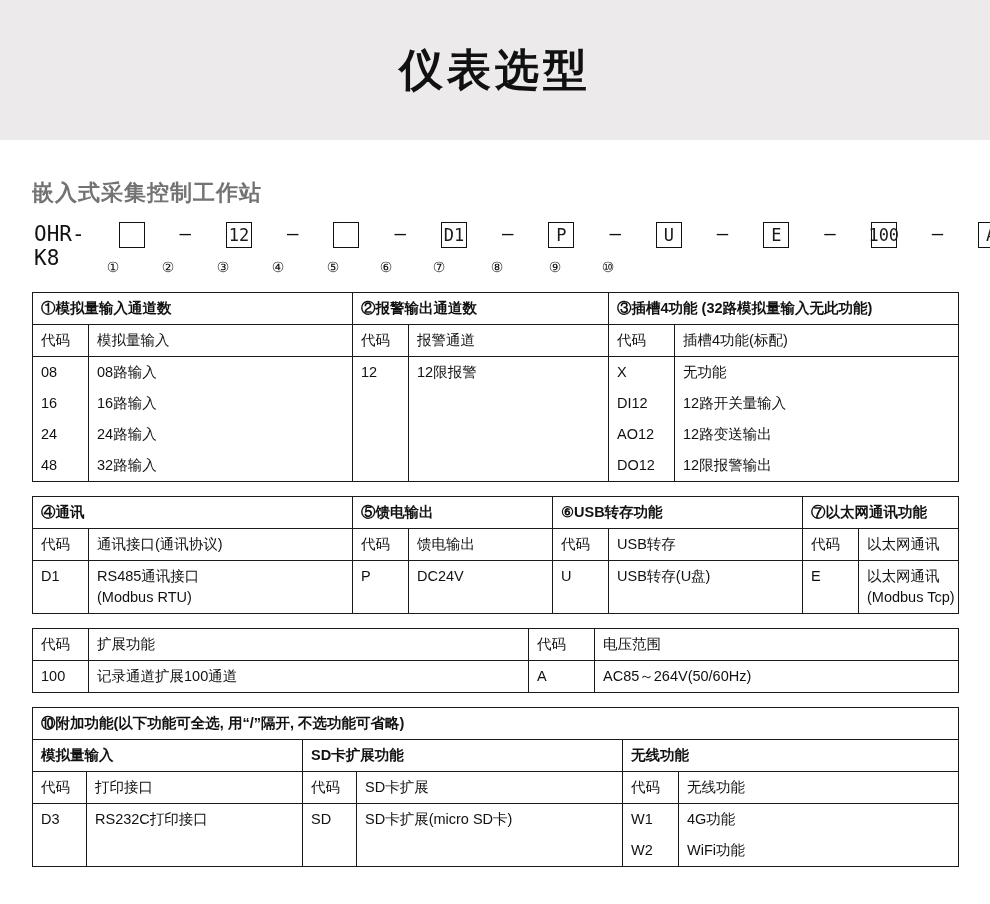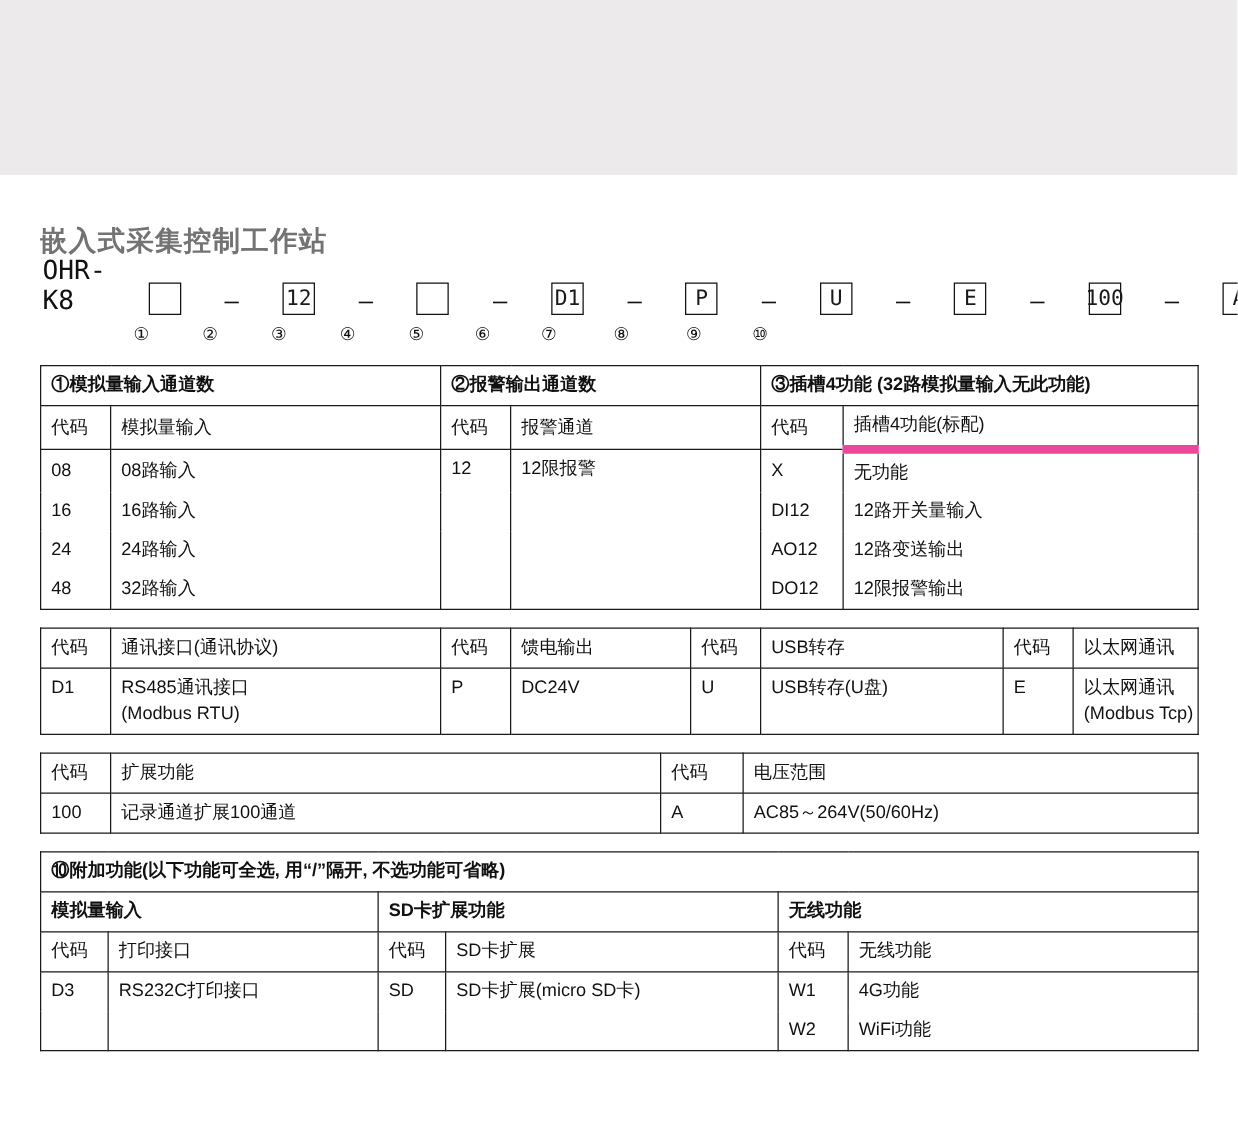--- a/index.html
+++ b/index.html
@@ -45,21 +45,21 @@
     font-size: 22px;
     font-weight: bold;
     color: #737373;
     letter-spacing: 1px;
     margin: 8px 0 14px 0;
   }
 
   
   .code-row {
     display: flex;
-    align-items: flex-end;
+    align-items: flex-start;
     margin-left: 2px;
     height: 30px;
     gap: 28px;
   }
   .code-prefix {
     font-family: "DejaVu Sans Mono", monospace;
     font-size: 21px;
     letter-spacing: 0px;
     margin-right: 6px;
     color: #111;
@@ -119,20 +119,21 @@
   }
   td.center { }
   .nb { border: none !important; }
   .cell-lines div { white-space: nowrap; }
   .tbl-block { margin-top: -1px; }
 </style>
 </head>
 <body>
 
 <div class="header-band">
+  <div class="header-cn">仪表选型</div>
 </div>
 
 <div class="body-wrap">
 
   <div class="section-title">嵌入式采集控制工作站</div>
 
   <div class="code-row">
     <span class="code-prefix">OHR-K8</span>
     <span class="code-box" style="width:30px"></span>
     <span class="code-dash">—</span>
@@ -200,21 +201,21 @@
         <td>报警通道</td>
         <td class="center">代码</td>
         <td>插槽4功能(标配)</td>
       </tr>
       <tr>
         <td class="center nb" style="border-bottom:none !important;border-left:1px solid #1a1a1a !important;border-top:1px solid #1a1a1a !important">08</td>
         <td style="border-bottom:none;border-top:1px solid #1a1a1a">08路输入</td>
         <td class="center" rowspan="4" style="vertical-align:top">12</td>
         <td rowspan="4" style="vertical-align:top">12限报警</td>
         <td class="center" style="border-bottom:none;border-top:1px solid #1a1a1a">X</td>
-        <td style="border-bottom:none;border-top:7px solid #ec4899">无功能</td>
+        <td style="border-bottom:none;border-top:1px solid #ec4899">无功能</td>
       </tr>
       <tr>
         <td class="center" style="border-top:none;border-bottom:none">16</td>
         <td style="border-top:none;border-bottom:none">16路输入</td>
         <td class="center" style="border-top:none;border-bottom:none">DI12</td>
         <td style="border-top:none;border-bottom:none">12路开关量输入</td>
       </tr>
       <tr>
         <td class="center" style="border-top:none;border-bottom:none">24</td>
         <td style="border-top:none;border-bottom:none">24路输入</td>
@@ -235,20 +236,26 @@
       <col style="width:56px">
         <col style="width:264px">
       <col style="width:56px">
         <col style="width:144px">
       <col style="width:56px">
         <col style="width:194px">
       <col style="width:56px">
         <col style="width:100px">
     </colgroup>
     <tbody>
+      <tr>
+        <td class="hdr" colspan="2">④通讯</td>
+        <td class="hdr" colspan="2">⑤馈电输出</td>
+        <td class="hdr" colspan="2">⑥USB转存功能</td>
+        <td class="hdr" colspan="2">⑦以太网通讯功能</td>
+      </tr>
       <tr>
         <td class="center">代码</td>
         <td>通讯接口(通讯协议)</td>
         <td class="center">代码</td>
         <td>馈电输出</td>
         <td class="center">代码</td>
         <td>USB转存</td>
         <td class="center">代码</td>
         <td>以太网通讯</td>
       </tr>

